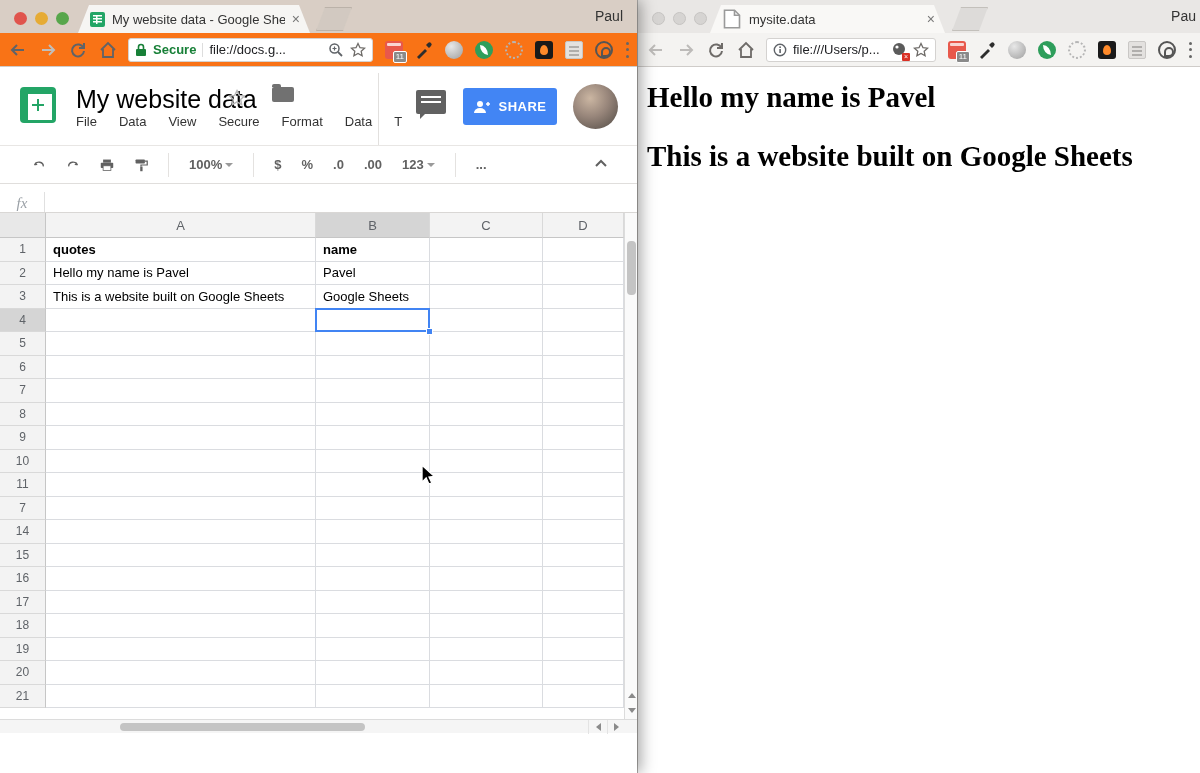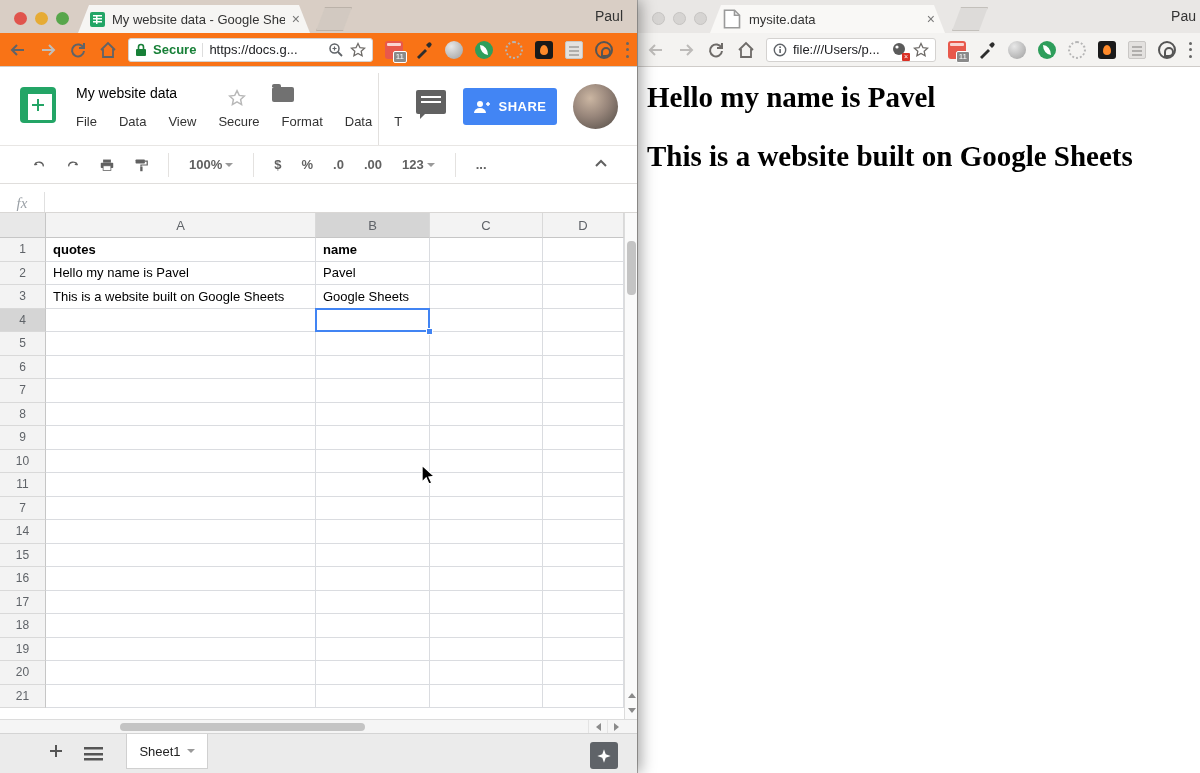--- a/index.html
+++ b/index.html
@@ -65,21 +65,21 @@
   
   .sheets-header { position:absolute; left:0; top:67px; width:637px; height:78px; background:#fff; }
   .sheets-logo { position:absolute; left:20px; top:20px; width:36px; height:36px; background:#23a566; border-radius:4px; }
   .sheets-logo::before { content:""; position:absolute; left:8px; top:7px; width:20px; height:22px;
      background:linear-gradient(#fff,#fff); 
      -webkit-mask:none; border:2px solid #fff; }
   .sheets-logo::after { content:""; position:absolute; left:12px; top:12px; width:12px; height:12px;
      background:
        linear-gradient(#23a566,#23a566) 0 5px/12px 2px no-repeat,
        linear-gradient(#23a566,#23a566) 5px 0/2px 12px no-repeat; }
-  .doc-title { position:absolute; left:76px; top:18px; font-size:14px; color:#000; }
+  .doc-title { position:absolute; left:76px; top:18px; font-size:25px; color:#000; }
   .star-icon { position:absolute; left:228px; top:22px; color:#b5b5b5; }
   .folder-icon { position:absolute; left:272px; top:20px; width:22px; height:15px; background:#717171; border-radius:2px; }
   .folder-icon::before { content:""; position:absolute; left:0; top:-3px; width:9px; height:3px; background:#717171; border-radius:2px 2px 0 0; }
   .menubar { position:absolute; left:76px; top:47px; display:flex; gap:22px; font-size:13px; color:#333; }
   .menu-item { cursor:default; }
   .header-vdivider { position:absolute; left:378px; top:6px; width:1px; height:72px; background:#e2e0de; }
   .comment-btn { position:absolute; left:416px; top:23px; width:30px; height:24px; background:#616161; border-radius:2px; }
   .comment-btn::before { content:""; position:absolute; left:5px; right:5px; top:6px; height:2px; background:#fff; box-shadow:0 5px 0 #fff; }
   .comment-btn::after { content:""; position:absolute; left:4px; bottom:-5px; border:5px solid transparent; border-top-color:#616161; border-left-color:#616161; }
   .share-btn { position:absolute; left:463px; top:21px; width:94px; height:37px; background:#4285f4; border-radius:3px; color:#fff; font-weight:bold; font-size:13px; display:flex; align-items:center; justify-content:center; gap:7px; letter-spacing:.5px; }
@@ -252,21 +252,21 @@
     <svg class="navic" viewBox="0 0 20 20">
         <path d="M3 10 L10 3 L17 10 M5 9 V17 H15 V9" fill="none" stroke="#5f6368" stroke-width="1.8"></path>
       </svg>
     <div class="urlbox">
       <svg width="12" height="14" viewBox="0 0 12 14">
           <rect x="1" y="6" width="10" height="7" rx="1" fill="#188038"></rect>
           <path d="M3.5 6 V4 a2.5 2.5 0 0 1 5 0 V6" fill="none" stroke="#188038" stroke-width="1.6"></path>
         </svg>
       <span class="secure-label">Secure</span>
       <span class="url-divider"></span>
-      <span class="url-text">https://docs.g...</span>
+      <span class="url-text">file://docs.g...</span>
       <svg width="16" height="16" viewBox="0 0 16 16">
           <circle cx="6.5" cy="6.5" r="4.5" fill="none" stroke="#5f6368" stroke-width="1.5"></circle>
           <path d="M10 10 L14 14" stroke="#5f6368" stroke-width="1.8"></path>
           <path d="M4.5 6.5 h4 M6.5 4.5 v4" stroke="#5f6368" stroke-width="1.2"></path>
         </svg>
       <svg width="16" height="16" viewBox="0 0 16 16">
           <path d="M8 1.5 l2 4.2 4.6.5 -3.4 3.1 .9 4.5 L8 11.5 3.9 13.8 l.9-4.5 L1.4 6.2 6 5.7 Z" fill="none" stroke="#6e6b68" stroke-width="1.3"></path>
         </svg>
     </div>
     <div class="ext-row">
@@ -536,34 +536,17 @@
   <div class="hscroll">
     <div class="hthumb"></div>
     <div class="hs-arrow" style="left:588px">
         <span class="tri-left"></span>
       </div>
     <div class="hs-arrow" style="left:607px">
         <span class="tri-right"></span>
       </div>
   </div>
 
-  <div class="sheetbar">
-    <div class="add-sheet">
-      <svg width="16" height="16" viewBox="0 0 16 16">
-          <path d="M8 2 V14 M2 8 H14" stroke="#555" stroke-width="2"></path>
-        </svg>
-    </div>
-    <div class="all-sheets"></div>
-    <div class="sheet-tab">
-      <span>Sheet1</span>
-      <span class="caret-down"></span>
-    </div>
-    <div class="explore-btn">
-      <svg width="16" height="16" viewBox="0 0 24 24">
-          <path d="M12 2 L14.6 9.4 L22 12 L14.6 14.6 L12 22 L9.4 14.6 L2 12 L9.4 9.4 Z" fill="#fff"></path>
-        </svg>
-    </div>
-  </div>
 </div>
 
 <svg id="mouse-cursor" width="17" height="22" viewBox="0 0 12 17">
   <path d="M1 1 L1 14 L4.2 10.8 L6.4 15.6 L8.6 14.6 L6.4 10 L10.6 9.6 Z" fill="#000" stroke="#fff" stroke-width="1"></path>
 </svg>
 
 </body></html>

